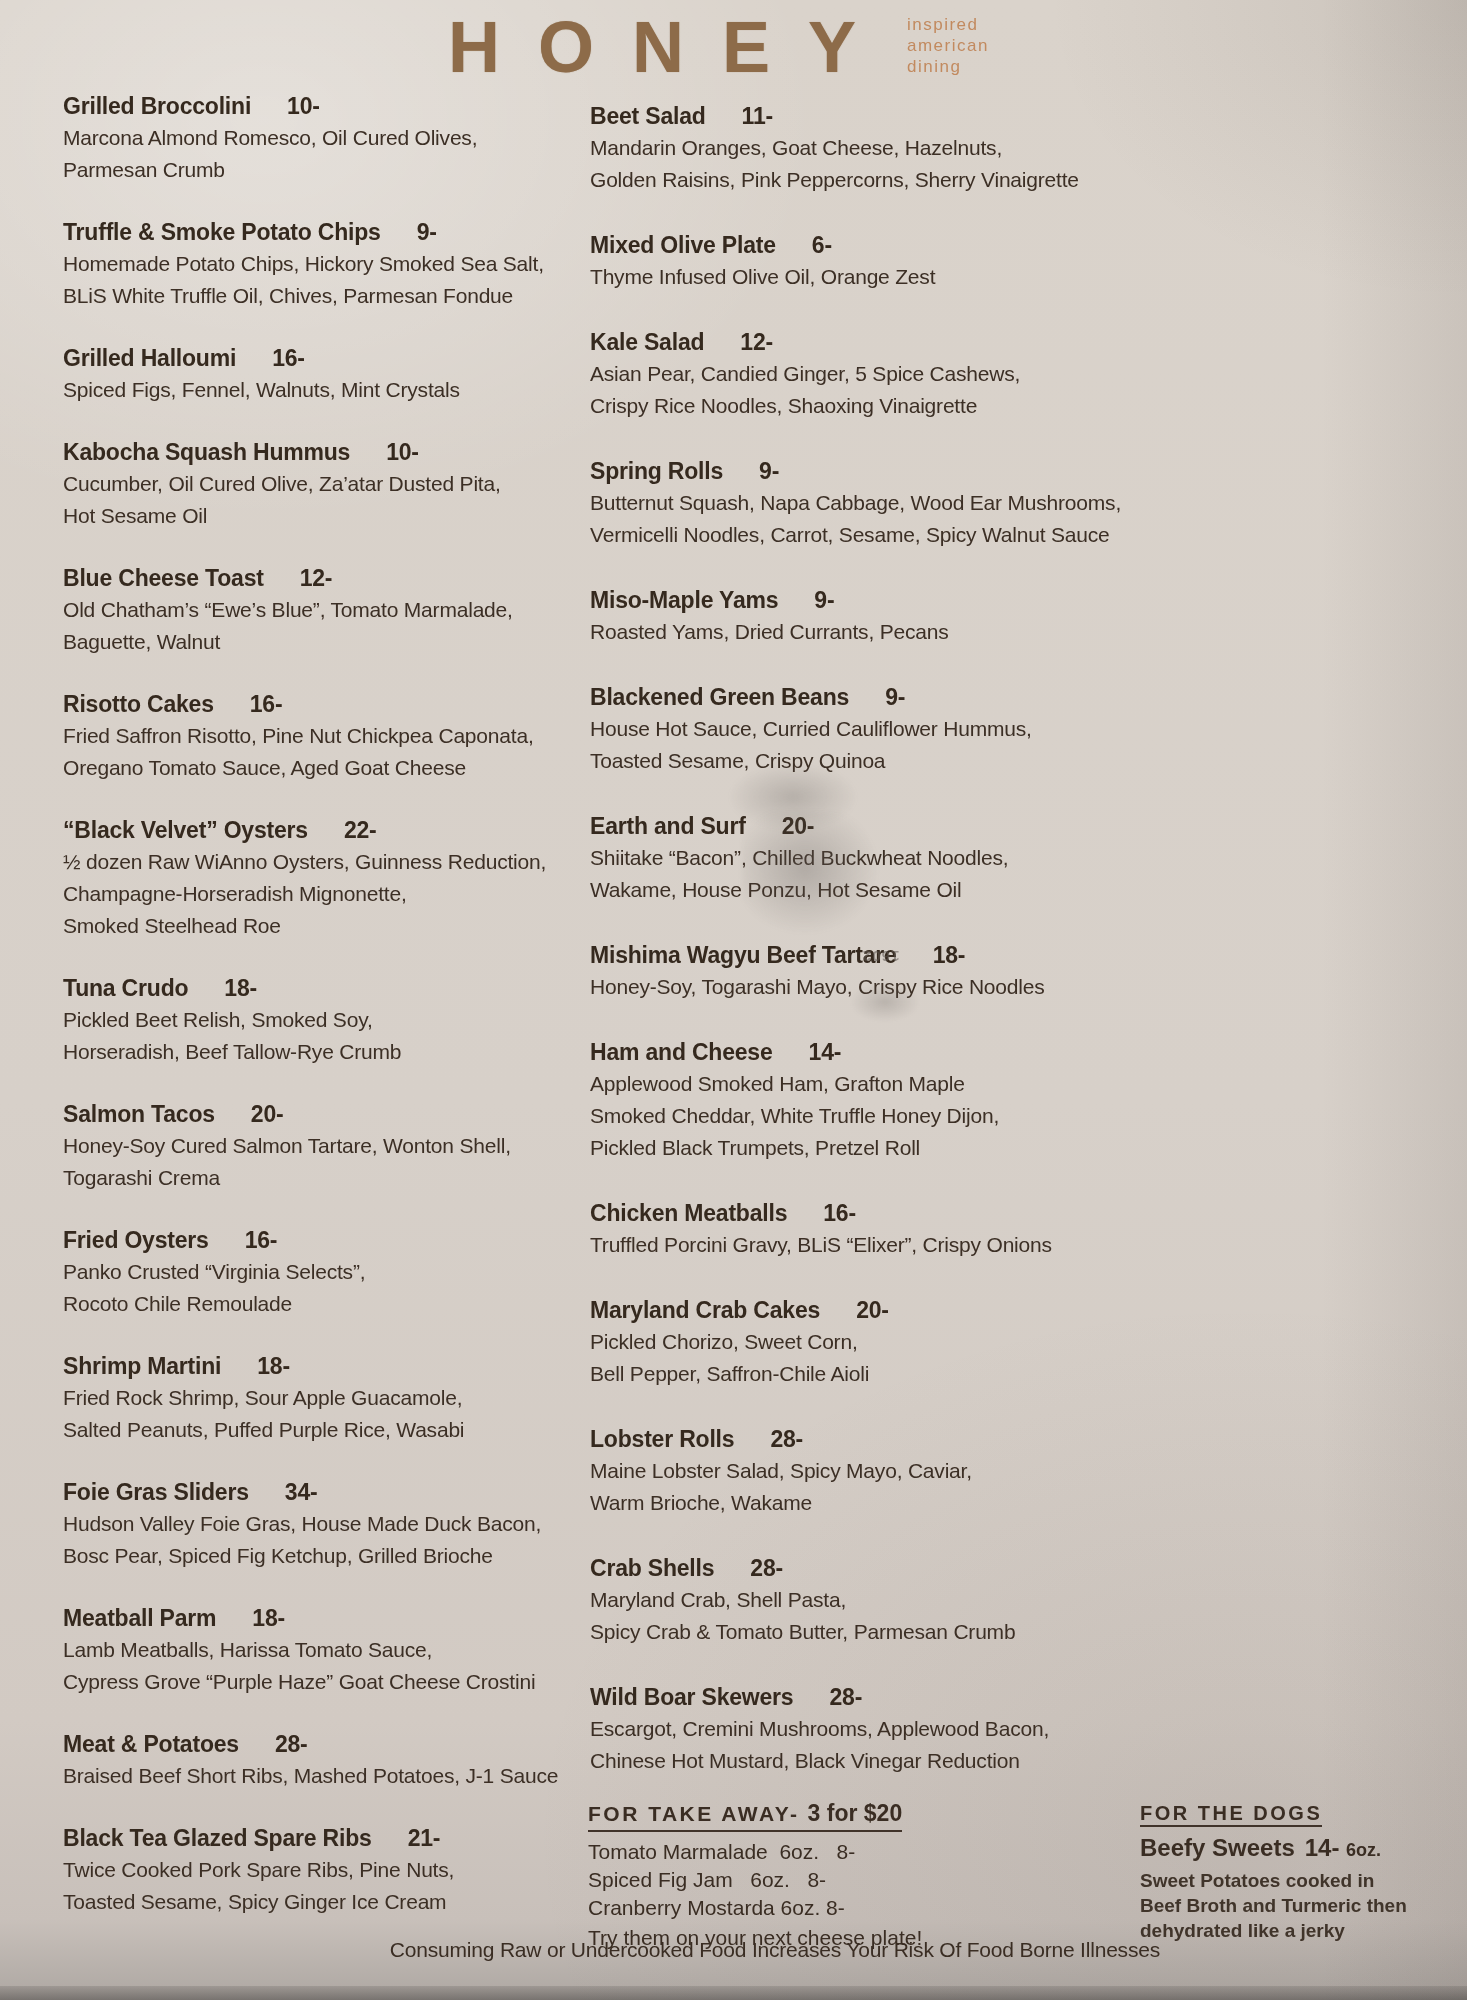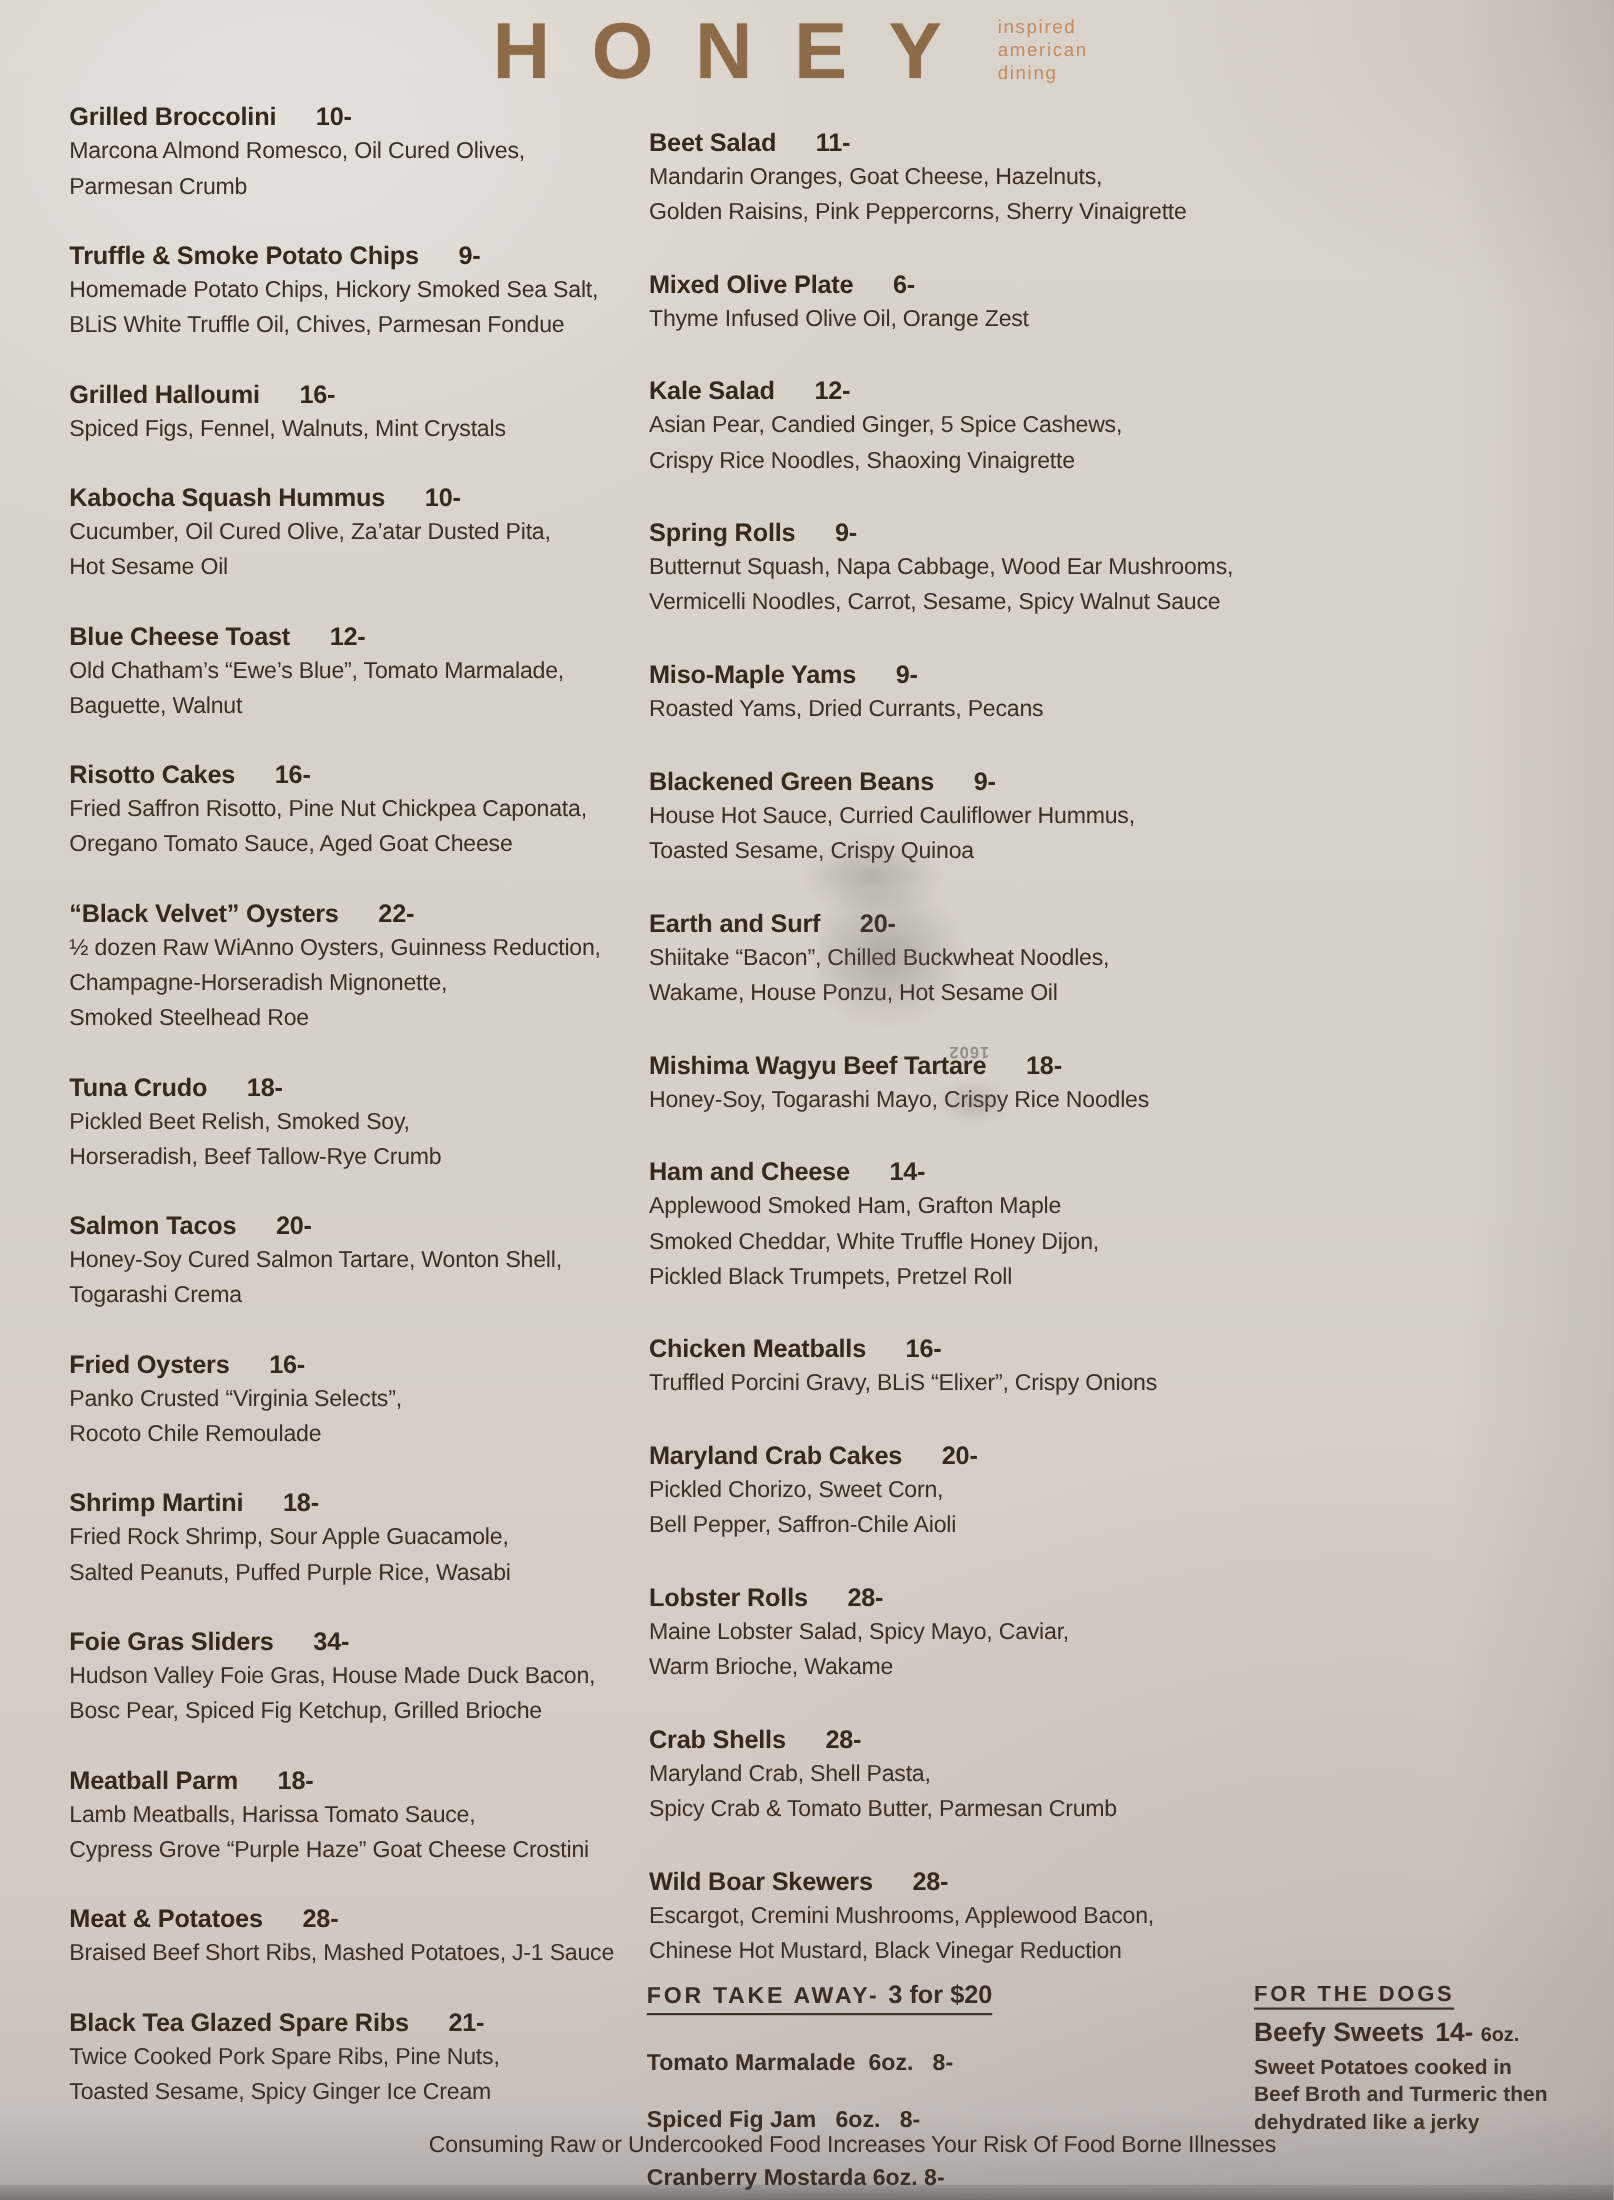--- a/index.html
+++ b/index.html
@@ -29,30 +29,30 @@
   .tagline{
     position:absolute;left:907px;top:14px;
     font-size:17px;font-weight:normal;line-height:21px;
     letter-spacing:1.5px;color:#c28a5f;white-space:pre-line;
   }
   
   .col{position:absolute;}
   .col-left{left:63px;top:90px;width:505px;}
   .col-right{left:590px;top:100px;width:565px;}
   .menu-item{margin-bottom:30px;}
-  .col-right .menu-item{margin-bottom:33px;margin-top:13px;}
+  .col-right .menu-item{margin-bottom:33px;}
   .item-head{font-weight:bold;font-size:23px;line-height:32px;color:#35291e;letter-spacing:-0.2px;}
   .item-price{margin-left:36px;}
   .item-desc{font-size:21px;line-height:32px;color:#3c2f25;letter-spacing:-0.2px;white-space:pre-line;}
   
   .takeaway{position:absolute;left:588px;top:1800px;width:440px;}
   .takeaway-title-row{display:inline-block;border-bottom:2px solid #40332a;padding-bottom:3px;margin-bottom:6px;white-space:nowrap;}
   .takeaway-title{font-size:21px;font-weight:bold;letter-spacing:2.5px;}
   .takeaway-deal{font-size:23px;font-weight:bold;margin-left:8px;letter-spacing:0;}
-  .takeaway-item{font-weight:bold;font-size:21px;line-height:28px;white-space:pre-wrap;margin-top:24px;}
+  .takeaway-item{font-weight:normal;font-size:21px;line-height:28px;white-space:pre-wrap;}
   .takeaway-note{font-size:21px;line-height:28px;margin-top:2px;}
   .dogs{position:absolute;left:1140px;top:1802px;width:310px;}
   .dogs-title{display:inline-block;font-size:20px;font-weight:bold;letter-spacing:2.5px;
     border-bottom:2px solid #40332a;padding-bottom:0;margin-bottom:6px;white-space:nowrap;}
   .dogs-item{font-size:24px;font-weight:bold;line-height:30px;}
   .dogs-item .size{font-size:18px;}
   .dogs-item .price{margin-left:10px;}
   .dogs-desc{font-size:19px;font-weight:bold;line-height:25px;white-space:pre-line;margin-top:3px;color:#40342a;}
   
   .footer{position:absolute;left:0;top:1938px;width:1160px;text-align:right;

